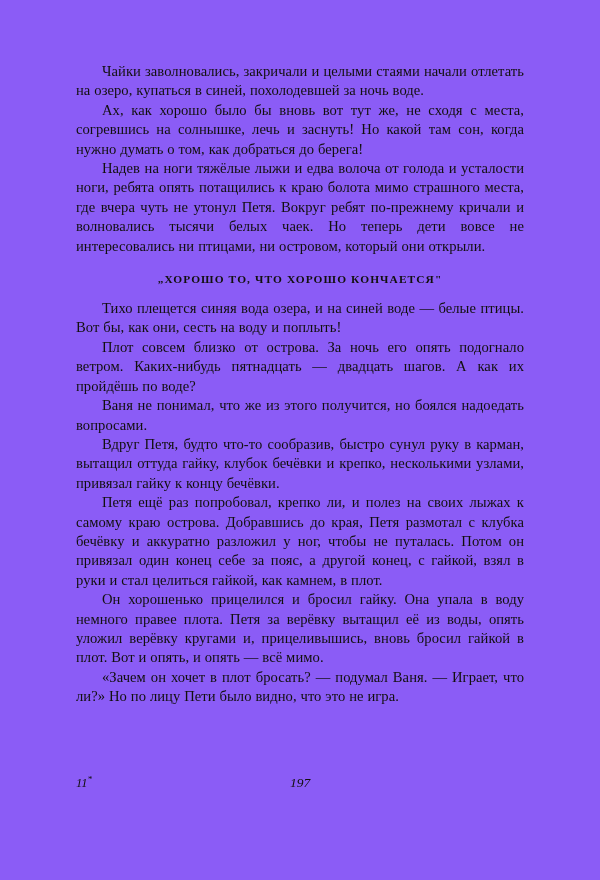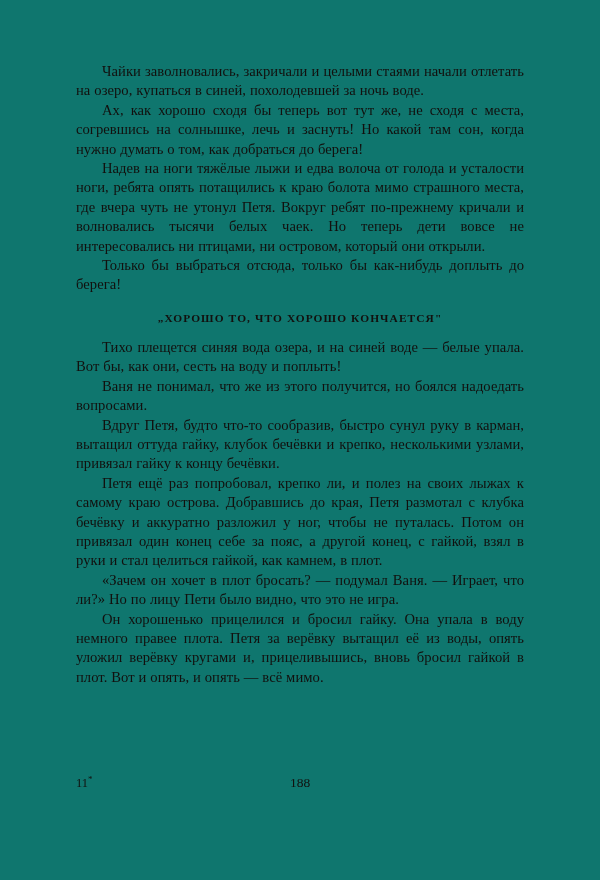--- a/index.html
+++ b/index.html
@@ -13,21 +13,21 @@
     font-family: "Liberation Serif", "DejaVu Serif", serif;
     color: #12100e;
     position: relative;
     overflow: hidden;
   }
   .page {
     position: absolute;
     left: 0; top: 0;
     width: 600px;
     height: 880px;
-    background: #0f766e;
+    background: #8b5cf6;
   }
   .textblock {
     position: absolute;
     left: 76px;
     top: 62px;
     width: 448px;
   }
   p.para {
     margin: 0;
     text-indent: 26px;
@@ -45,20 +45,21 @@
     font-weight: bold;
     letter-spacing: 1.1px;
     text-transform: uppercase;
   }
   .footer {
     position: absolute;
     left: 76px;
     top: 774px;
     width: 448px;
     height: 18px;
+    font-style: italic;
   }
   .folio-left {
     position: absolute;
     left: 0;
     top: 0;
     font-size: 12.5px;
   }
   .folio-left .star {
     font-size: 9px;
     vertical-align: super;
@@ -73,33 +74,33 @@
   }
 </style>
 </head>
 <body>
 
 <div class="page">
 
   <div class="textblock">
 
     <p class="para">Чайки заволновались, закричали и целыми стаями начали отлетать на озеро, купаться в синей, похолодевшей за ночь воде.</p>
-    <p class="para">Ах, как хорошо сходя бы теперь вот тут же, не сходя с места, согревшись на солнышке, лечь и заснуть! Но какой там сон, когда нужно думать о том, как добраться до берега!</p>
+    <p class="para">Ах, как хорошо было бы вновь вот тут же, не сходя с места, согревшись на солнышке, лечь и заснуть! Но какой там сон, когда нужно думать о том, как добраться до берега!</p>
     <p class="para">Надев на ноги тяжёлые лыжи и едва волоча от голода и усталости ноги, ребята опять потащились к краю болота мимо страшного места, где вчера чуть не утонул Петя. Вокруг ребят по-прежнему кричали и волновались тысячи белых чаек. Но теперь дети вовсе не интересовались ни птицами, ни островом, который они открыли.</p>
-    <p class="para">Только бы выбраться отсюда, только бы как-нибудь доплыть до берега!</p>
 
     <h2 class="section-title">„Хорошо то, что хорошо кончается"</h2>
 
-    <p class="para">Тихо плещется синяя вода озера, и на синей воде — белые упала. Вот бы, как они, сесть на воду и поплыть!</p>
+    <p class="para">Тихо плещется синяя вода озера, и на синей воде — белые птицы. Вот бы, как они, сесть на воду и поплыть!</p>
+    <p class="para">Плот совсем близко от острова. За ночь его опять подогнало ветром. Каких-нибудь пятнадцать — двадцать шагов. А как их пройдёшь по воде?</p>
     <p class="para">Ваня не понимал, что же из этого получится, но боялся надоедать вопросами.</p>
     <p class="para">Вдруг Петя, будто что-то сообразив, быстро сунул руку в карман, вытащил оттуда гайку, клубок бечёвки и крепко, несколькими узлами, привязал гайку к концу бечёвки.</p>
     <p class="para">Петя ещё раз попробовал, крепко ли, и полез на своих лыжах к самому краю острова. Добравшись до края, Петя размотал с клубка бечёвку и аккуратно разложил у ног, чтобы не путалась. Потом он привязал один конец себе за пояс, а другой конец, с гайкой, взял в руки и стал целиться гайкой, как камнем, в плот.</p>
+    <p class="para">Он хорошенько прицелился и бросил гайку. Она упала в воду немного правее плота. Петя за верёвку вытащил её из воды, опять уложил верёвку кругами и, прицеливышись, вновь бросил гайкой в плот. Вот и опять, и опять — всё мимо.</p>
     <p class="para">«Зачем он хочет в плот бросать? — подумал Ваня. — Играет, что ли?» Но по лицу Пети было видно, что это не игра.</p>
-    <p class="para">Он хорошенько прицелился и бросил гайку. Она упала в воду немного правее плота. Петя за верёвку вытащил её из воды, опять уложил верёвку кругами и, прицеливышись, вновь бросил гайкой в плот. Вот и опять, и опять — всё мимо.</p>
 
   </div>
 
   <div class="footer">
     <div class="folio-left"><span>11</span><span class="star">*</span></div>
-    <div class="folio-center">188</div>
+    <div class="folio-center">197</div>
   </div>
 
 </div>
 
 </body></html>

